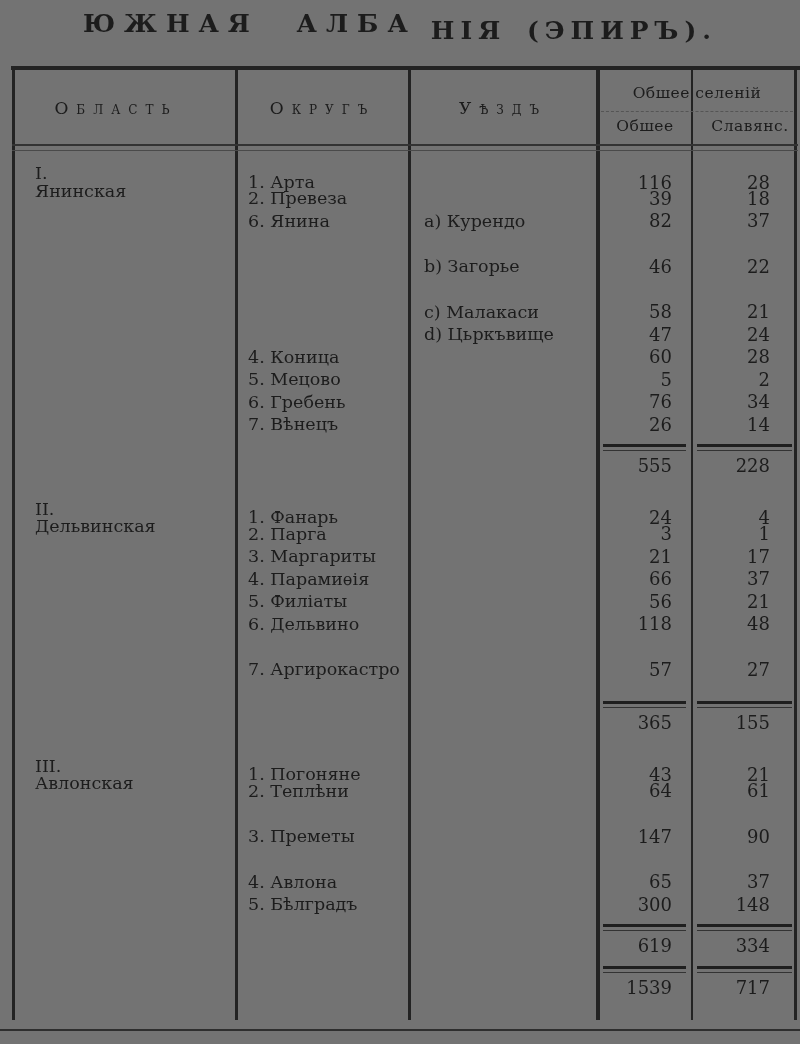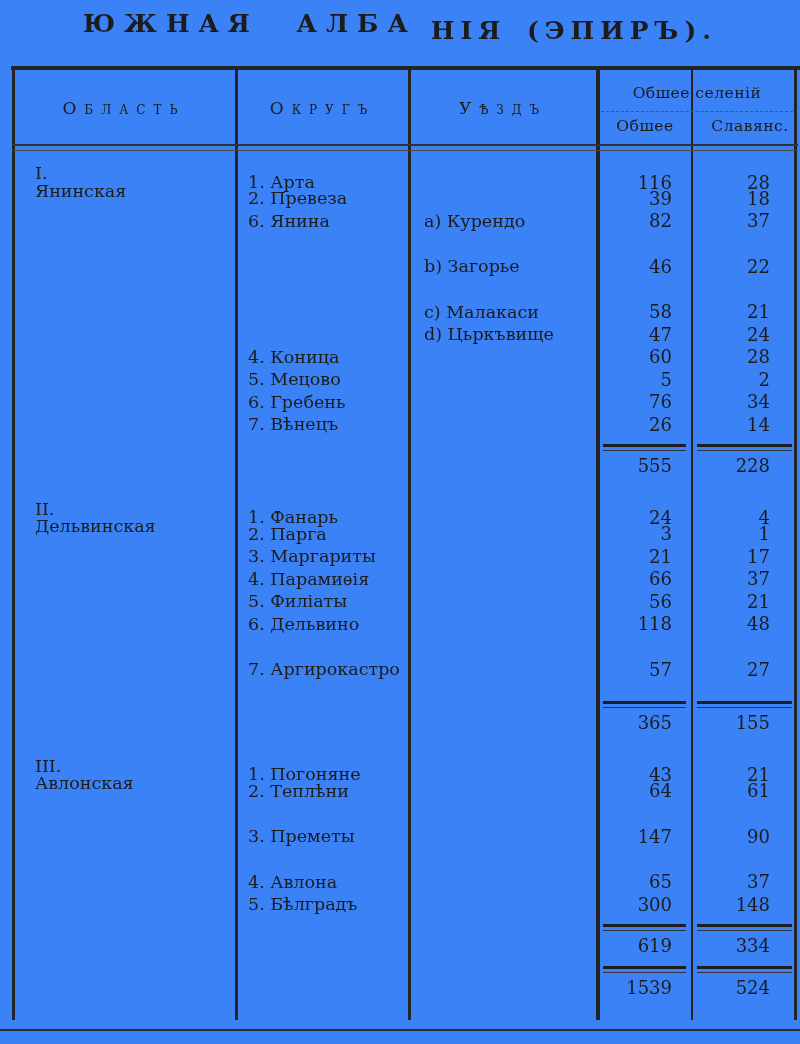--- a/index.html
+++ b/index.html
@@ -1,19 +1,19 @@
 <!DOCTYPE html>
 <html><head>
 <meta charset="utf-8">
 <style>
   html,body{margin:0;padding:0;}
   .page{
     position:relative;
     width:800px;height:1044px;
-    background:#3b82f6;
+    background:#737373;
     font-family:"DejaVu Serif",serif;
     color:#1c1c1c;
     overflow:hidden;
   }
   
   .title{
     position:absolute;top:9px;left:0;width:100%;
     text-align:center;font-weight:bold;font-size:25px;
     white-space:nowrap;
   }
@@ -40,21 +40,21 @@
     border-top:1px dashed #555;
   }
   .hline-bottom{position:absolute;left:0;width:800px;top:1029px;height:2px;background:#2e2e2e;}
 
   
   .hcell{
     position:absolute;text-align:center;
     font-size:17px;font-variant:small-caps;letter-spacing:8px;
     white-space:nowrap;
   }
-  .h-area    {left:12px; width:224px;top:98px;}
+  .h-area    {left:4px; width:224px;top:98px;}
   .h-okrug   {left:236px;width:173px;top:98px;}
   .h-uezd    {left:409px;width:188px;top:98px;}
   .h-numgroup{left:599px;width:196px;top:84px;font-size:15.5px;font-variant:normal;letter-spacing:0.5px;}
   .h-total   {left:599px;width:92px; top:117px;font-size:15.5px;font-variant:normal;letter-spacing:0.5px;}
   .h-slav    {left:694px;width:112px;top:117px;font-size:15.5px;font-variant:normal;letter-spacing:0.5px;}
 
   
   .rows{position:absolute;left:13px;top:153px;width:784px;}
   .row{
     display:grid;
@@ -333,17 +333,17 @@
         </div>
         <div class="cell">
           <div class="dblrule"></div>
         </div>
       </div>
       <div class="row total">
         <div class="cell c-area"></div>
         <div class="cell c-okrug"></div>
         <div class="cell c-uezd"></div>
         <div class="cell c-total">1539</div>
-        <div class="cell c-slav">524</div>
+        <div class="cell c-slav">717</div>
       </div>
     </div>
 
 </div>
 
 </body></html>

